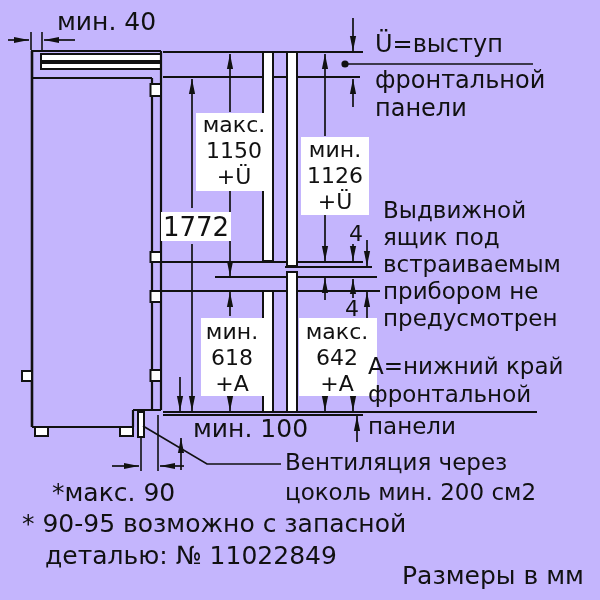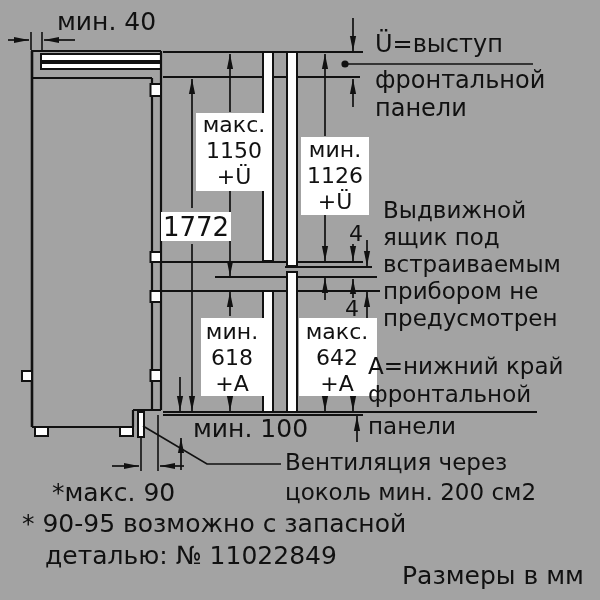--- a/index.html
+++ b/index.html
@@ -1,16 +1,16 @@
 <!DOCTYPE html>
 <html><head>
 <meta charset="utf-8">
 <style>
   html,body{margin:0;padding:0;background:#ffffff;}
-  #stage{position:relative;width:600px;height:600px;background:#a3a3a3;overflow:hidden;}
+  #stage{position:relative;width:600px;height:600px;background:#c4b5fd;overflow:hidden;}
   svg{display:block;}
   svg text{font-family:"DejaVu Sans","Liberation Sans",sans-serif;fill:#111111;}
   .ln{stroke:#111111;stroke-width:2.2;fill:none;}
   .ln-thick{stroke:#111111;stroke-width:2.6;fill:none;}
   .ln-thin{stroke:#111111;stroke-width:1.6;fill:none;}
   .dim{stroke:#111111;stroke-width:1.7;fill:none;}
   .box{stroke:#111111;stroke-width:2;fill:#ffffff;}
   .bg{fill:#ffffff;stroke:none;}
   .t22{font-size:22px;}
   .t23{font-size:23px;}

